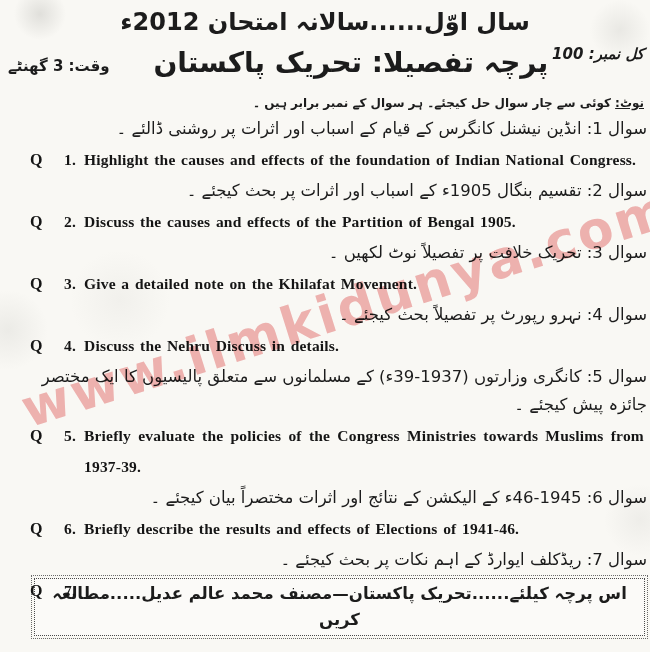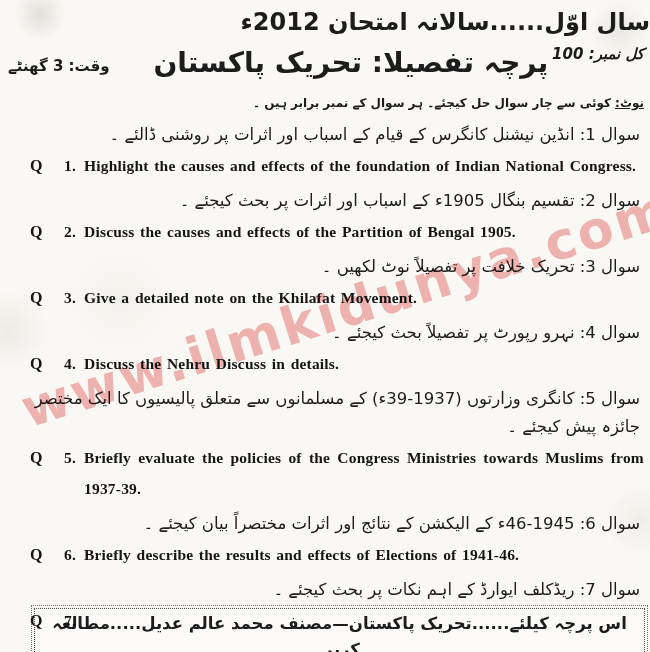--- a/index.html
+++ b/index.html
@@ -22,41 +22,40 @@
   .watermark{
     position:absolute;left:14px;top:382px;z-index:6;
     font-family:"DejaVu Sans",sans-serif;font-weight:bold;
     font-size:52px;letter-spacing:3px;white-space:nowrap;
     transform:rotate(-17.5deg);transform-origin:0 0;
     mix-blend-mode:multiply;opacity:0.72;pointer-events:none;
   }
 
   
   .title-line{
-    font-size:24px;font-weight:bold;line-height:36px;
+    text-align:center;font-size:24px;font-weight:bold;line-height:36px;
     direction:rtl;letter-spacing:0.5px;
   }
   .header-row{
     direction:rtl;display:flex;justify-content:space-between;align-items:flex-start;
     padding:0 6px 0 8px;margin-top:1px;height:50px;
   }
   .marks-label{font-size:15px;font-weight:bold;margin-top:4px;white-space:nowrap;font-style:italic;}
   .paper-title{font-size:28px;font-weight:bold;line-height:44px;white-space:nowrap;margin-left:40px;}
   .time-label{font-size:15px;font-weight:bold;margin-top:16px;white-space:nowrap;direction:rtl;}
 
   .note-line{
     direction:rtl;text-align:right;font-size:12px;line-height:24px;
     padding:0 6px;font-weight:bold;
   }
   .note-label{text-decoration:underline;}
 
   .urdu-line{
     direction:rtl;text-align:right;font-size:16.5px;line-height:28px;
-    padding:0 10px;
-    margin-top:6px;
+    padding:0 3px;
   }
 
   
   .q-en{
     position:relative;
     font-family:"Liberation Serif","DejaVu Serif",serif;
     font-weight:bold;font-size:15.5px;line-height:31px;
     color:#151515;text-align:justify;
     padding:0 6px 0 84px;margin:1px 0 2px;
     word-spacing:1.5px;letter-spacing:0.2px;

